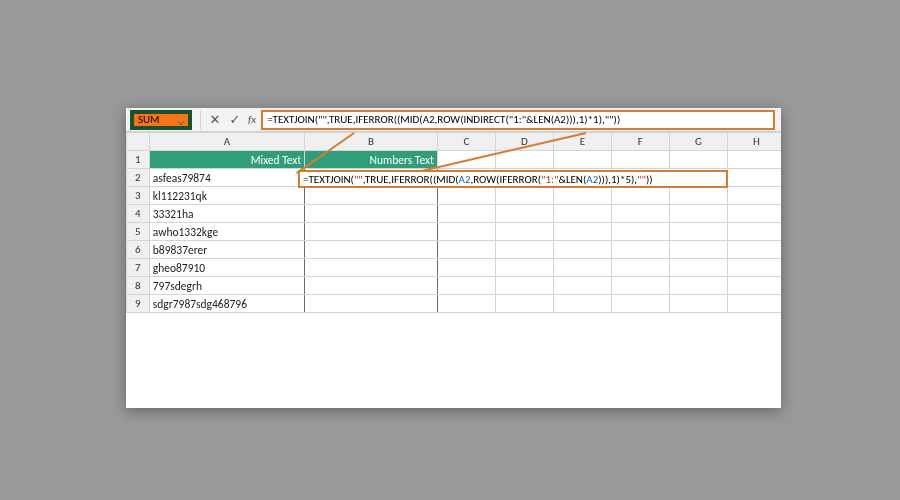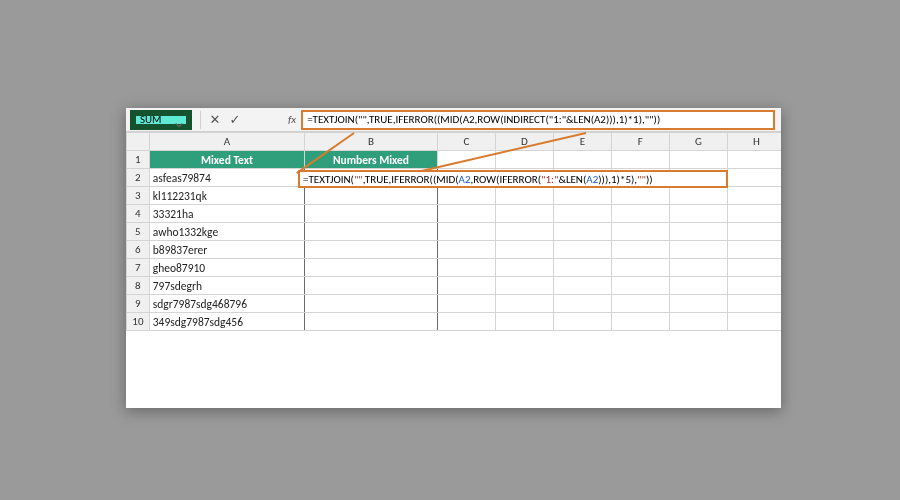--- a/index.html
+++ b/index.html
@@ -27,22 +27,22 @@
     display: flex;
     align-items: center;
     height: 24px;
     border-bottom: 1px solid #d0d0d0;
     background: #f3f3f3;
   }
   .name-box {
     width: 62px;
     height: 20px;
     margin: 0 4px;
-    background: #5eead4;
-    border: 6px solid #14532d;
+    background: #f97316;
+    border: 4px solid #14532d;
     display: flex;
     align-items: center;
     padding: 0 4px;
     font-size: 11px;
     position: relative;
   }
   .name-box .dd {
     position: absolute; right: 2px; top: 4px;
     width: 10px; height: 10px;
     display:flex;align-items:center;justify-content:center;
@@ -61,21 +61,21 @@
     background: #fff;
     border: 2px solid #d97b2e;
     display: flex;
     align-items: center;
     padding: 0 4px;
     font-size: 11px;
     font-family: Calibri, Arial, sans-serif;
     white-space: nowrap;
     overflow: hidden;
   }
-  .fx-label { font-style: italic; font-size: 11px; color:#555; padding: 0 3px; margin-left: 40px;}
+  .fx-label { font-style: italic; font-size: 11px; color:#555; padding: 0 3px;}
   
   .grid {
     position: relative;
     overflow: hidden;
   }
   table.sheet {
     border-collapse: collapse;
     table-layout: fixed;
     width: 660px;
   }
@@ -96,22 +96,22 @@
     font-size: 11px;
   }
   .corner { background:#f0f0f0 !important; }
   .rowh { width: 22px; text-align:center; background:#f0f0f0; font-size:11px;}
   .cA { width: 150px; }
   .cB { width: 128px; }
   .cRest { width: 56px; }
   .hdr-green {
     background: #2f9e7a !important;
     color: #fff !important;
-    text-align: center;
-    font-weight: bold;
+    text-align: right;
+    font-weight: normal;
     font-size: 12px;
   }
   .data-border-lr { border-left:1px solid #6b6b6b !important; border-right:1px solid #6b6b6b !important;}
   .data-border-bottom { border-bottom:1px solid #6b6b6b !important;}
   .active-row th { background:#d9e1ec; }
   
   .active-cell-box {
     position: absolute;
     border: 2px solid #d97b2e;
     background: #fff;
@@ -180,21 +180,21 @@
         <th>C</th>
         <th>D</th>
         <th>E</th>
         <th>F</th>
         <th>G</th>
         <th>H</th>
       </tr>
       <tr>
         <th class="rowh">1</th>
         <td class="hdr-green">Mixed Text</td>
-        <td class="hdr-green">Numbers Mixed</td>
+        <td class="hdr-green">Numbers Text</td>
         <td></td>
             <td></td>
             <td></td>
             <td></td>
             <td></td>
             <td></td>
       </tr>
       <tr class="active-row">
         <th class="rowh">2</th>
         <td class="data-border-lr">asfeas79874</td>
@@ -268,31 +268,20 @@
         <td></td>
             <td></td>
             <td></td>
             <td></td>
             <td></td>
             <td></td>
       </tr>
       <tr>
         <th class="rowh">9</th>
         <td class="data-border-lr">sdgr7987sdg468796</td>
-        <td class="data-border-lr"></td>
-        <td></td>
-            <td></td>
-            <td></td>
-            <td></td>
-            <td></td>
-            <td></td>
-      </tr>
-      <tr>
-        <th class="rowh">10</th>
-        <td class="data-border-lr">349sdg7987sdg456</td>
         <td class="data-border-lr"></td>
         <td></td>
             <td></td>
             <td></td>
             <td></td>
             <td></td>
             <td></td>
       </tr>
     </tbody>
       </table>

